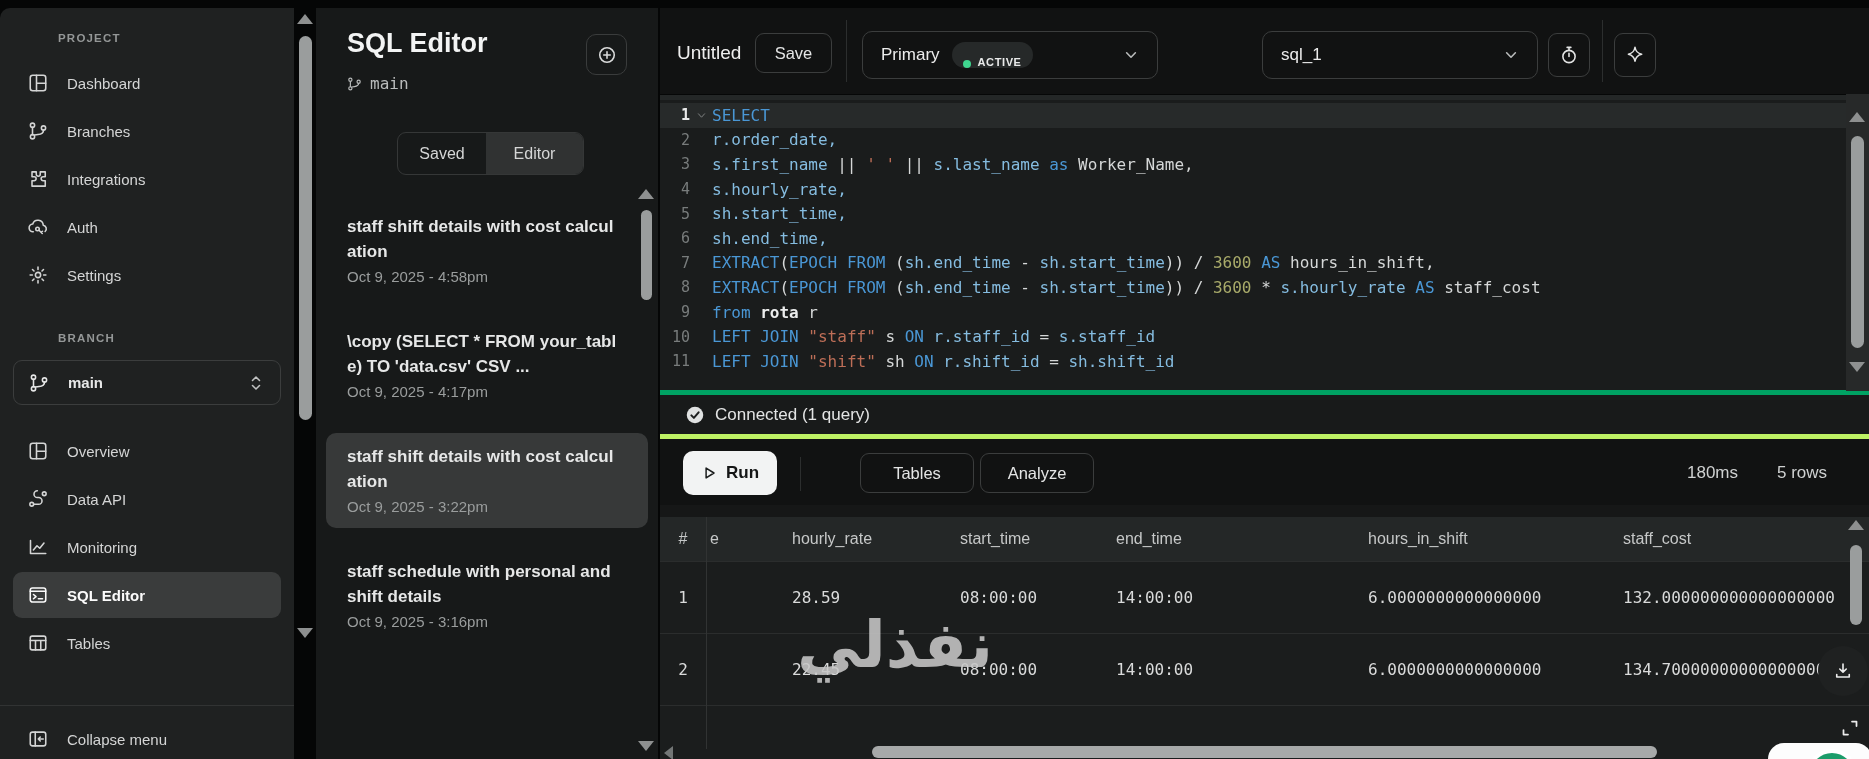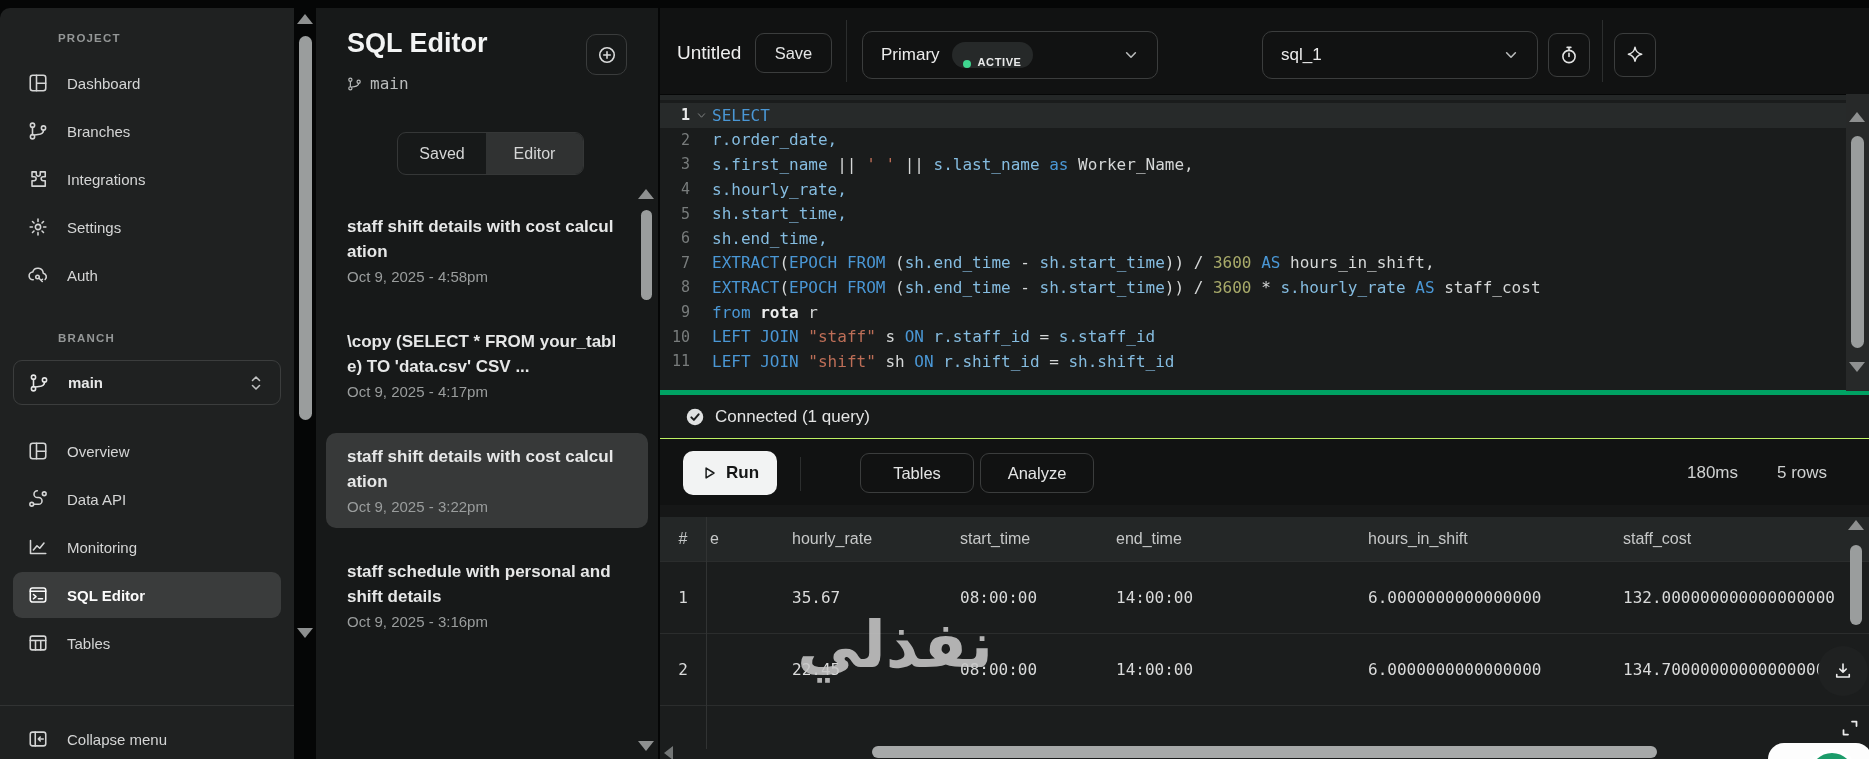--- a/index.html
+++ b/index.html
@@ -86,21 +86,21 @@
                    font-family:"DejaVu Sans Mono", monospace; }
   .code-line.active .ln { color:#e9eaea; font-weight:bold; }
   .code-line .fold { width:22px; display:flex; justify-content:center; color:#8b8e8e; }
   .code-line .fold svg { width:11px; height:11px; }
   .code-text { font-family:"DejaVu Sans Mono", monospace; }
   .tok-kw{color:#4a97d5} .tok-id{color:#85bce0} .tok-pl{color:#d6d8d8}
   .tok-str{color:#bd6e57} .tok-num{color:#a9ab6a} .tok-tbl{color:#eceded;font-weight:bold}
 
   .green-divider { position:absolute; left:0; top:382px; width:100%; height:5px; background:#00a263; }
   .connected-row { position:absolute; left:0; top:387px; width:100%; height:44px; background:#181a1a;
-                   border-bottom:1px solid #bef264; display:flex; align-items:center; }
+                   border-bottom:5px solid #bef264; display:flex; align-items:center; }
   .connected-row .icn { margin-left:25px; }
   .connected-label { font-size:17px; margin-left:10px; color:#e3e4e4; }
 
   .run-row { position:absolute; left:0; top:431px; width:100%; height:66px; background:#111212; }
   .run-btn { position:absolute; left:23px; top:12px; width:94px; height:44px; background:#f2f3f3;
              border:none; border-radius:10px; color:#151616; font-weight:600; font-size:17px; gap:8px; }
   .run-divider { position:absolute; left:140px; top:18px; width:1px; height:34px; background:#2c2e2e; }
   .explain-btn { position:absolute; left:200px; top:14px; width:114px; height:40px; }
   .analyze-btn { position:absolute; left:320px; top:14px; width:114px; height:40px; }
   .run-meta { position:absolute; top:24px; font-size:17px; color:#cfd1d1; }
@@ -170,35 +170,35 @@
           <span class="icn">
             <svg viewBox="0 0 16 16" fill="none" stroke="currentColor" stroke-width="1.25" stroke-linecap="round" stroke-linejoin="round">
               <path d="M9.8 2.3v1.9a1.6 1.6 0 0 1-3.2 0V2.3H3.2v3.9h1.7a1.6 1.6 0 0 1 0 3.2H3.2v4.3h10.6V9.4h-1.7a1.6 1.6 0 0 1 0-3.2h1.7V2.3z"></path>
             </svg>
           </span>
           <span class="side-label">Integrations</span>
         </div>
         <div class="side-item">
           <span class="icn">
             <svg viewBox="0 0 16 16" fill="none" stroke="currentColor" stroke-width="1.25" stroke-linecap="round" stroke-linejoin="round">
-              <circle cx="8" cy="8" r="2.1"></circle>
-              <path d="M8 1.7v1.8M8 12.5v1.8M1.7 8h1.8M12.5 8h1.8M3.6 3.6l1.2 1.2M11.2 11.2l1.2 1.2M12.4 3.6l-1.2 1.2M4.8 11.2l-1.2 1.2"></path>
-            </svg>
-          </span>
-          <span class="side-label">Settings</span>
-        </div>
-        <div class="side-item">
-          <span class="icn">
-            <svg viewBox="0 0 16 16" fill="none" stroke="currentColor" stroke-width="1.25" stroke-linecap="round" stroke-linejoin="round">
               <path d="M4.2 11.8a3.1 3.1 0 0 1-.4-6.2 4.3 4.3 0 0 1 8.4 1 2.9 2.9 0 0 1 1.5 5"></path>
               <circle cx="7.6" cy="9.6" r="1.4"></circle>
               <path d="M8.8 10.6l2.6 2.6M10.6 12.4l1-1"></path>
             </svg>
           </span>
           <span class="side-label">Auth</span>
+        </div>
+        <div class="side-item">
+          <span class="icn">
+            <svg viewBox="0 0 16 16" fill="none" stroke="currentColor" stroke-width="1.25" stroke-linecap="round" stroke-linejoin="round">
+              <circle cx="8" cy="8" r="2.1"></circle>
+              <path d="M8 1.7v1.8M8 12.5v1.8M1.7 8h1.8M12.5 8h1.8M3.6 3.6l1.2 1.2M11.2 11.2l1.2 1.2M12.4 3.6l-1.2 1.2M4.8 11.2l-1.2 1.2"></path>
+            </svg>
+          </span>
+          <span class="side-label">Settings</span>
         </div>
       </div>
 
     <div class="side-section-label" style="top:324px">BRANCH</div>
 
     <div class="branch-selector">
       <span class="icn" id="branch-sel-icon">
           <svg viewBox="0 0 16 16" fill="none" stroke="currentColor" stroke-width="1.25" stroke-linecap="round" stroke-linejoin="round">
             <circle cx="3.6" cy="3.4" r="1.7"></circle>
             <circle cx="3.6" cy="12.6" r="1.7"></circle>
@@ -437,21 +437,21 @@
           <div class="cell th-cell" style="width: 168px;">hourly_rate</div>
           <div class="cell th-cell" style="width: 156px;">start_time</div>
           <div class="cell th-cell" style="width: 252px;">end_time</div>
           <div class="cell th-cell" style="width: 255px;">hours_in_shift</div>
           <div class="cell th-cell grow">staff_cost</div>
         </div>
       <div id="results-body">
           <div class="trow" style="top: 57px;">
             <div class="cell td-cell col-num" style="width: 46px;">1</div>
             <div class="cell td-cell" style="width: 86px; padding-left: 4px;"></div>
-            <div class="cell td-cell" style="width: 168px;">35.67</div>
+            <div class="cell td-cell" style="width: 168px;">28.59</div>
             <div class="cell td-cell" style="width: 156px;">08:00:00</div>
             <div class="cell td-cell" style="width: 252px;">14:00:00</div>
             <div class="cell td-cell" style="width: 255px;">6.0000000000000000</div>
             <div class="cell td-cell grow">132.000000000000000000</div>
           </div>
           <div class="trow" style="top: 129px;">
             <div class="cell td-cell col-num" style="width: 46px;">2</div>
             <div class="cell td-cell" style="width: 86px; padding-left: 4px;"></div>
             <div class="cell td-cell" style="width: 168px;">22.45</div>
             <div class="cell td-cell" style="width: 156px;">08:00:00</div>

